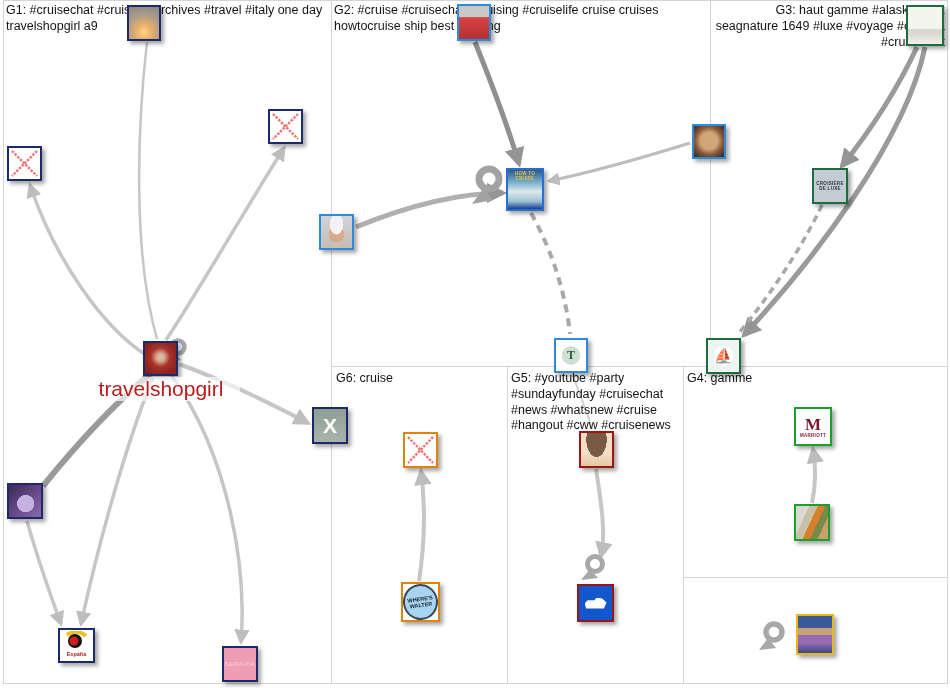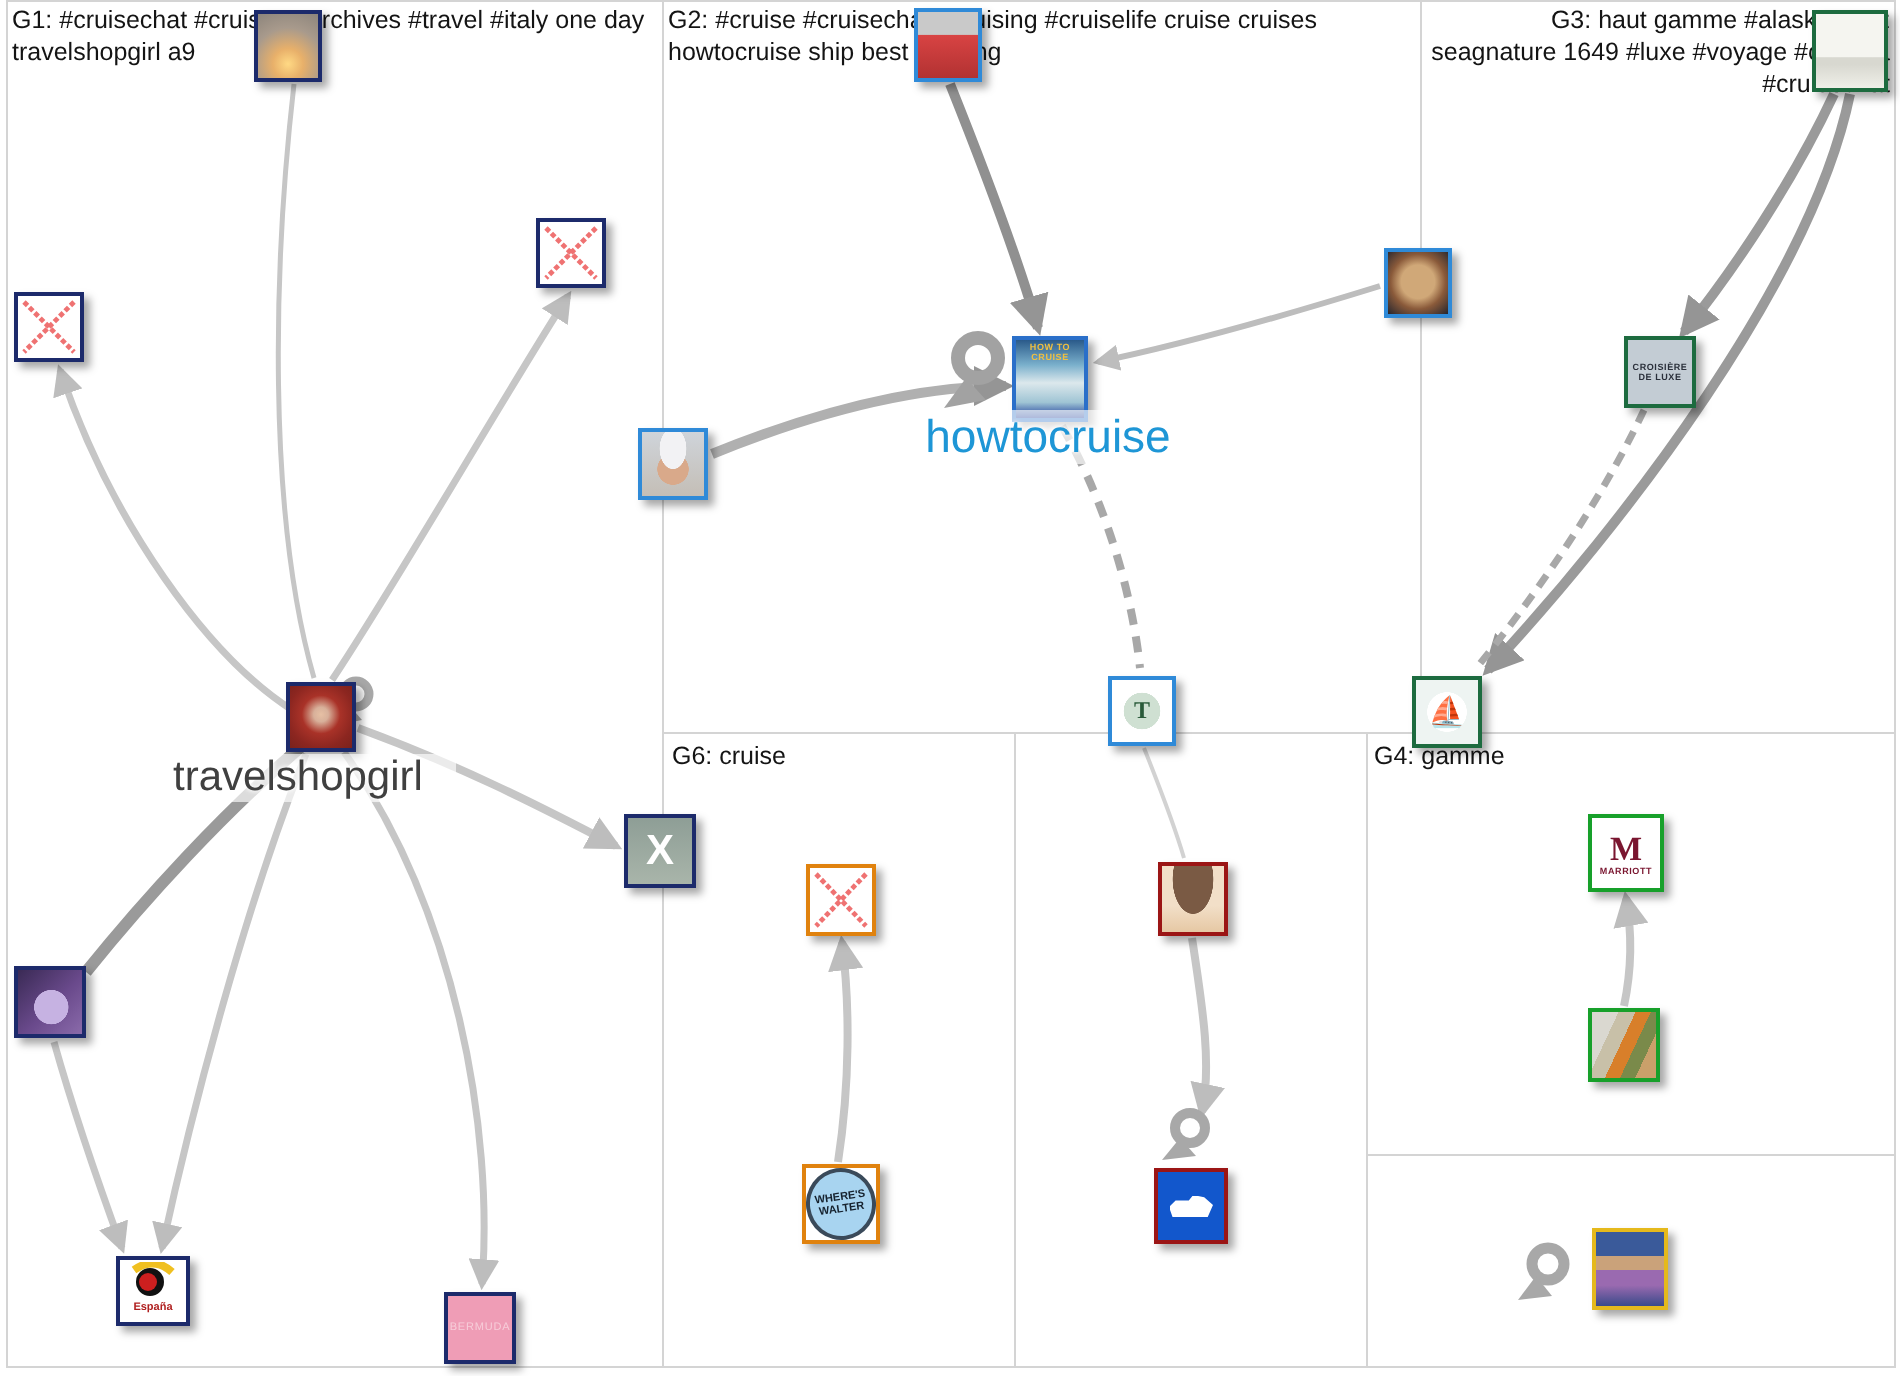--- a/index.html
+++ b/index.html
@@ -6,21 +6,21 @@
   .canvas{position:relative;width:950px;height:688px;overflow:hidden;background:#fff;
           font-family:"Liberation Sans",sans-serif;}
   .layer{position:absolute;left:0;top:0;}
   .group-label{position:absolute;font-size:12.5px;line-height:1.26;color:#141414;z-index:3;}
   .node{position:absolute;box-sizing:border-box;border:2px solid #333;z-index:5;
         box-shadow:3px 3px 4px rgba(0,0,0,0.35);overflow:hidden;}
   .node .tiny{display:block;width:100%;text-align:center;font-weight:bold;}
   .vlabel{position:absolute;z-index:6;text-align:center;font-weight:normal;
           background:rgba(255,255,255,0.65);
           text-shadow:0 0 2px #fff,0 0 3px #fff;border-radius:2px;}
-  .vlabel.tsg{left:70px;top:377px;width:158px;font-size:21px;color:#404040;}
+  .vlabel.tsg{left:82px;top:377px;width:158px;font-size:21px;color:#b91c1c;}
   .vlabel.htc{left:448px;top:205px;width:152px;font-size:23px;color:#1e96d6;}
   
   .b-navy{border-color:#1c2a6b;}
   .b-blue{border-color:#2f8ad8;}
   .b-dgreen{border-color:#1d6b3f;}
   .b-green{border-color:#17a02a;}
   .b-red{border-color:#9b1515;}
   .b-orange{border-color:#e0820e;}
   .b-yellow{border-color:#e5b91c;}
   
@@ -114,20 +114,21 @@
         <circle cx="774" cy="632" r="8" fill="none" stroke="#a8a8a8" stroke-width="5.5"></circle>
         <path d="M 759 650 L 768 638 L 776 648 z" fill="#a8a8a8"></path>
       </g>
     </g>
   </svg>
 
   <div class="group-label" style="left:6px;top:3px;width:322px;">G1: #cruisechat #cruise st archives #travel #italy one day travelshopgirl a9</div>
   <div class="group-label" style="left:334px;top:3px;width:375px;">G2: #cruise #cruisechat #cruising #cruiselife cruise cruises howtocruise ship best cruising</div>
   <div class="group-label" style="left:712px;top:3px;width:233px;text-align:right;">G3: haut gamme #alaska chez seagnature 1649 #luxe #voyage #canada #cruisechat</div>
   <div class="group-label" style="left:687px;top:371px;width:120px;">G4: gamme</div>
+  <div class="group-label" style="left:511px;top:371px;width:172px;">G5: #youtube #party #sundayfunday #cruisechat #news #whatsnew #cruise #hangout #cww #cruisenews</div>
   <div class="group-label" style="left:336px;top:371px;width:120px;">G6: cruise</div>
 
   <div class="node b-navy f-sunset" style="left:127px;top:5px;width:34px;height:36px;"></div>
 
   <div class="node b-navy f-white" style="left:7px;top:146px;width:35px;height:35px;">
     <svg class="redx-svg" viewBox="0 0 31 31">
         <path d="M3 3 L28 28 M28 3 L3 28" stroke="#ef7272" stroke-width="2.4" stroke-dasharray="2.5 1.3" fill="none"></path>
       </svg>
   </div>
 
@@ -205,15 +206,14 @@
 
   <div class="node b-red f-anime" style="left:579px;top:431px;width:35px;height:37px;"></div>
 
   <div class="node b-red f-shipblue" style="left:577px;top:584px;width:37px;height:38px;">
     <span class="shipglyph"></span>
   </div>
 
   <div class="node b-yellow f-family" style="left:796px;top:614px;width:38px;height:41px;"></div>
 
   <div class="vlabel tsg">travelshopgirl</div>
-  <div class="vlabel htc">howtocruise</div>
 
 </div>
 
 </body></html>

